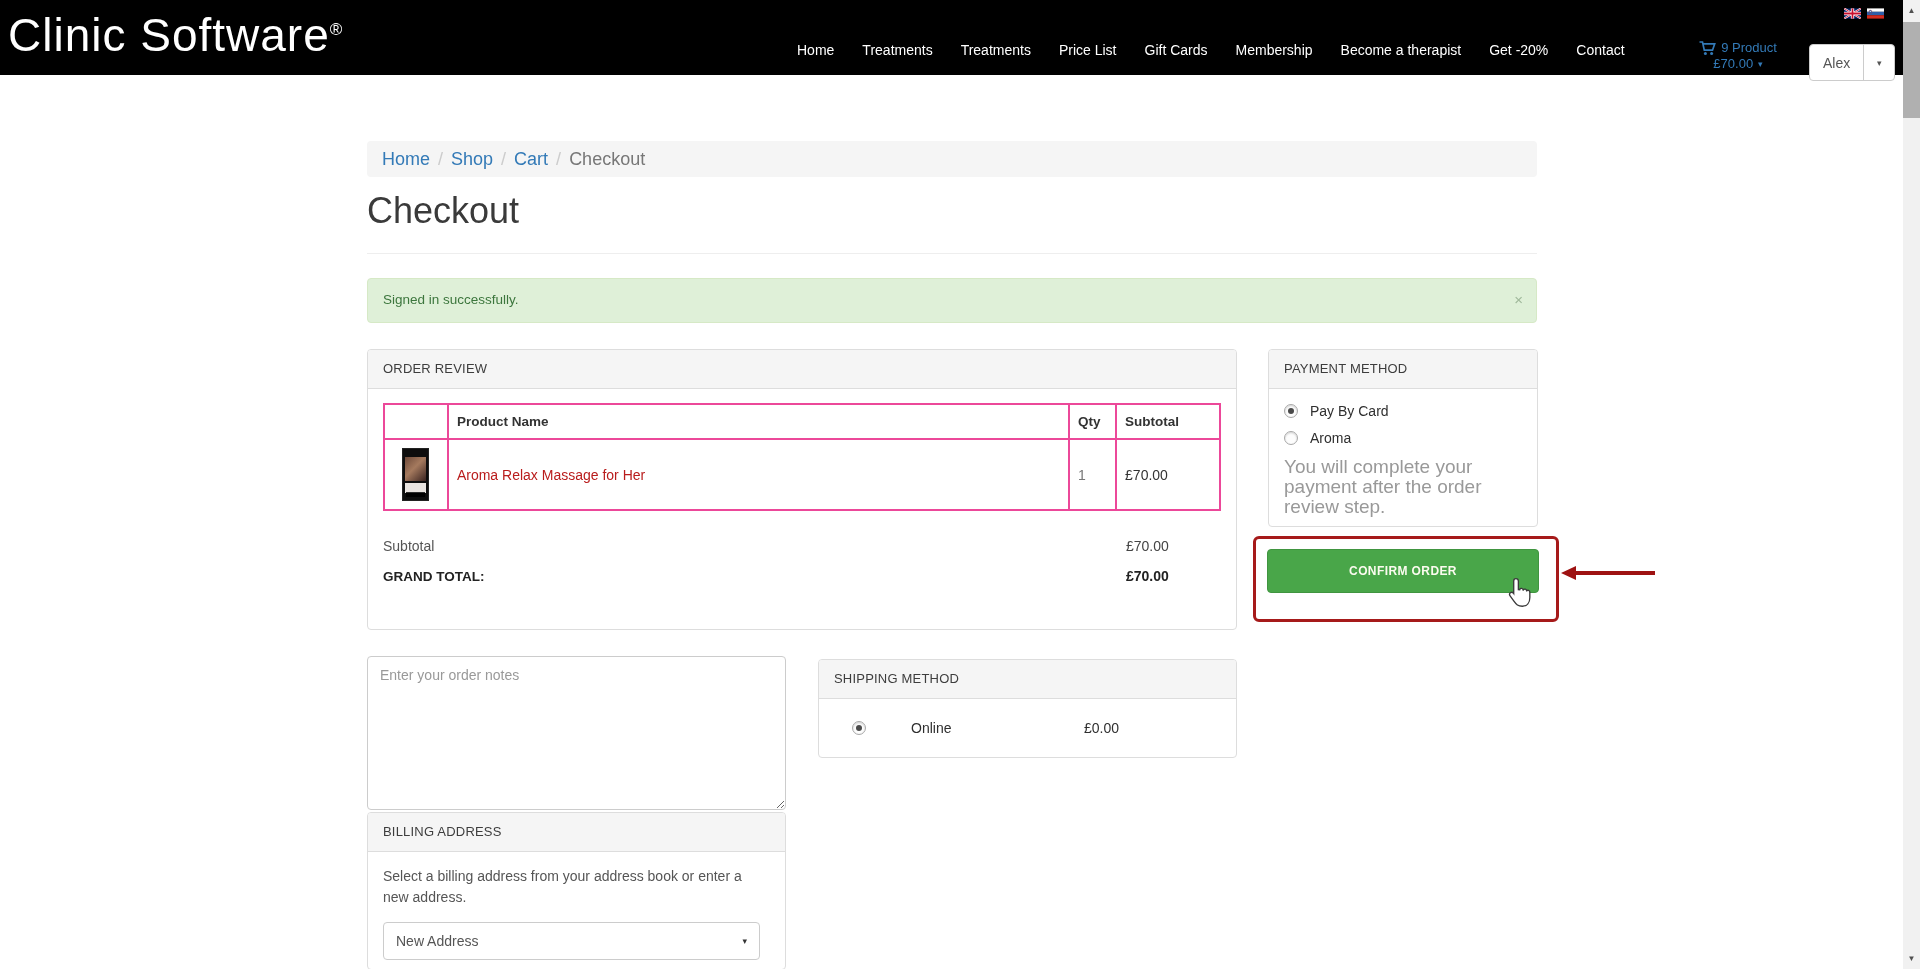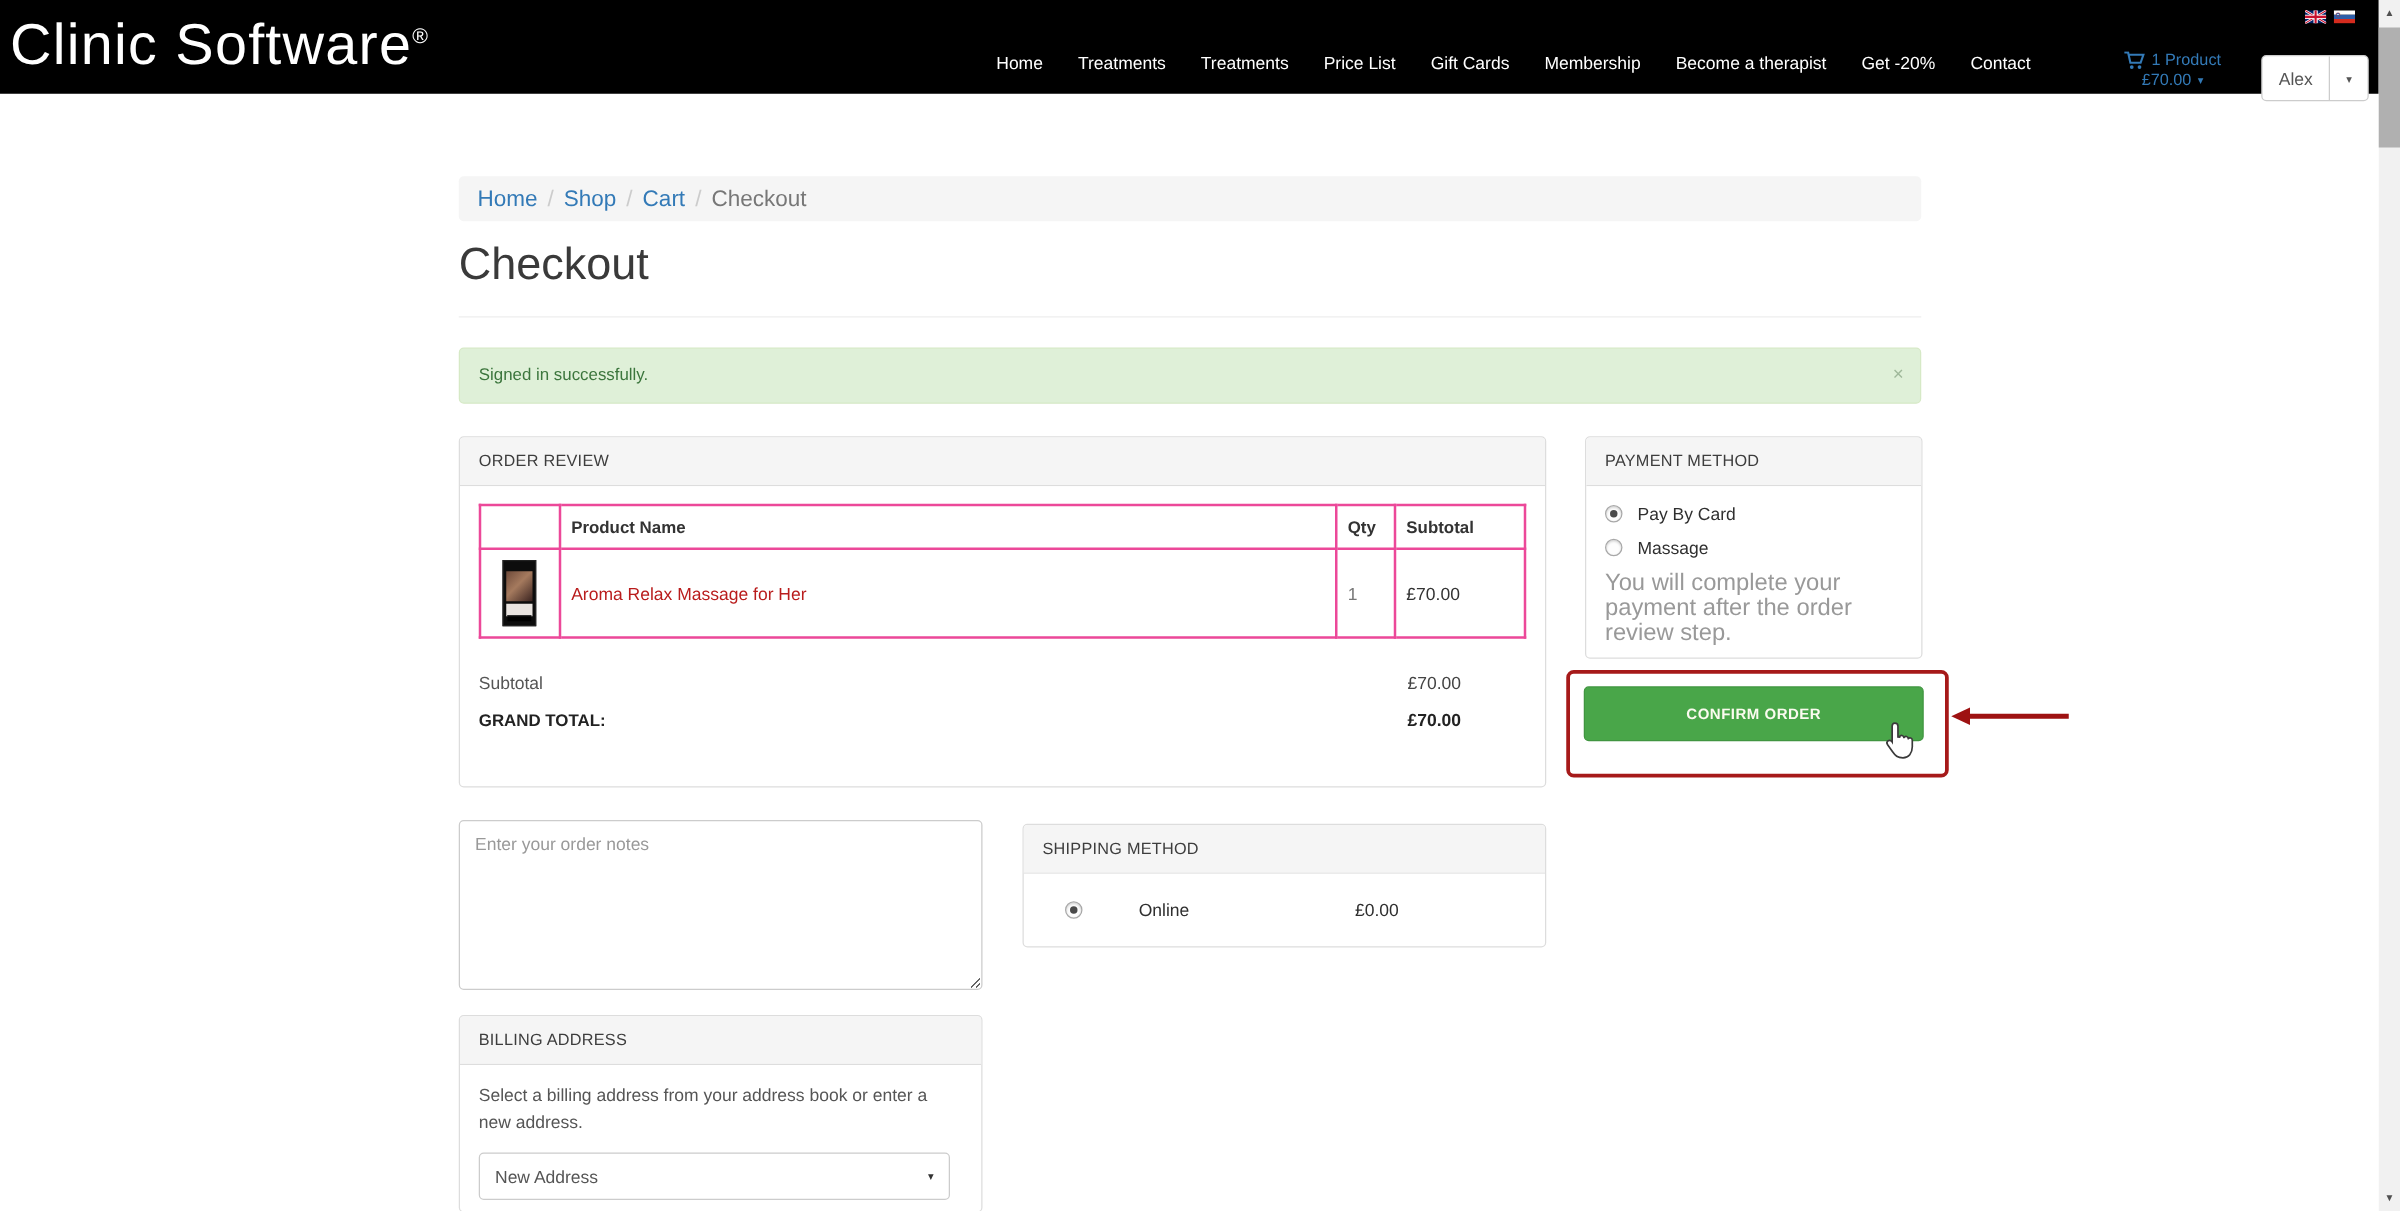--- a/index.html
+++ b/index.html
@@ -90,21 +90,21 @@
   .confirm-btn { position:absolute; left:1267px; top:549px; width:272px; height:44px; background:#49a649;
     border:1px solid #409540; border-radius:4px; color:#fbfbef; font-size:12px; font-weight:600;
     letter-spacing:.4px; display:flex; align-items:center; justify-content:center;
     font-family:"Liberation Sans",sans-serif; cursor:pointer; }
   .hand-cursor { position:absolute; left:1506px; top:577px; width:27px; height:31px; }
   .arrow-line { position:absolute; left:1576px; top:571px; width:79px; height:4px; background:#9e1212; }
   .arrow-head { position:absolute; left:1561px; top:566px; width:0; height:0;
     border-top:7px solid transparent; border-bottom:7px solid transparent; border-right:15px solid #9e1212; }
 
   
-  .notes { position:absolute; left:367px; top:656px; width:419px; height:136px; border:1px solid #ccc;
+  .notes { position:absolute; left:367px; top:656px; width:419px; height:154px; border:1px solid #ccc;
     border-radius:4px; padding:10px 12px; font-size:14px; color:#555; resize:both;
     font-family:"Liberation Sans",sans-serif; }
   .notes::placeholder { color:#999; }
   .p-shipping { left:818px; top:659px; width:419px; height:99px; }
   .ship-row { display:flex; align-items:center; height:58px; padding-left:33px; position:relative; cursor:pointer; }
   .ship-label { margin-left:45px; font-size:14px; color:#2f2f2f; }
   .ship-price { position:absolute; left:265px; font-size:14px; color:#2f2f2f; }
   .p-billing { left:367px; top:812px; width:419px; height:158px; }
   .bill-desc { font-size:14px; color:#555; line-height:21px; width:378px; }
   .select { position:relative; margin-top:14px; width:377px; height:38px; border:1px solid #ccc;
@@ -149,21 +149,21 @@
     <a>Contact</a>
   </nav>
 
   <div class="cart">
     <div class="row">
       <svg width="17" height="15" viewBox="0 0 17 15">
         <path d="M0.5,1 h3 l1.8,8.2 h8.2 l2.2,-6.4 h-11.5" fill="none" stroke="#337ab7" stroke-width="1.7"></path>
         <circle cx="6.4" cy="12.6" r="1.5" fill="#337ab7"></circle>
         <circle cx="12.6" cy="12.6" r="1.5" fill="#337ab7"></circle>
       </svg>
-      <span>1 Product</span>
+      <span>9 Product</span>
     </div>
     <div class="row">
       <span>£70.00</span>
       <span class="caret">▾</span>
     </div>
   </div>
 
   <div class="user-btn">
     <span class="user-name">Alex</span>
     <span class="user-caret">▾</span>
@@ -230,21 +230,21 @@
 
 <div class="panel p-payment">
   <div class="panel-header">PAYMENT METHOD</div>
   <div class="panel-body">
     <div class="opt-row">
       <span class="radio checked"></span>
       <span class="opt-label">Pay By Card</span>
     </div>
     <div class="opt-row">
       <span class="radio"></span>
-      <span class="opt-label">Massage</span>
+      <span class="opt-label">Aroma</span>
     </div>
     <div class="pm-note">You will complete your payment after the order review step.</div>
   </div>
 </div>
 
 <div class="red-box"></div>
 <button class="confirm-btn">CONFIRM ORDER</button>
 <svg class="hand-cursor" viewBox="0 0 24 30">
   <path d="M8.5 1.5 C10 1.5 10.9 2.5 10.9 3.9 L10.9 12.2 L12.2 12.3 C12.3 11.4 13.2 10.8 14.1 11 C15 11.2 15.4 11.8 15.5 12.6 L15.7 12.6 C16 11.9 16.8 11.6 17.6 11.8 C18.4 12 18.8 12.6 18.9 13.4 L19 13.4 C19.4 12.9 20.2 12.7 20.9 13 C21.7 13.3 22 13.9 22 14.9 L22 19.8 C22 24.8 19.2 28.3 14.8 28.3 C10.4 28.3 9 26.8 6.6 23.4 L2.9 18.2 C2.1 17.1 2.3 15.9 3.2 15.2 C4.1 14.5 5.3 14.7 6.2 15.7 L6.4 16 L6.4 3.9 C6.4 2.4 7 1.5 8.5 1.5 Z" fill="#ffffff" stroke="#3a3a3a" stroke-width="1.3"></path>
 </svg>

